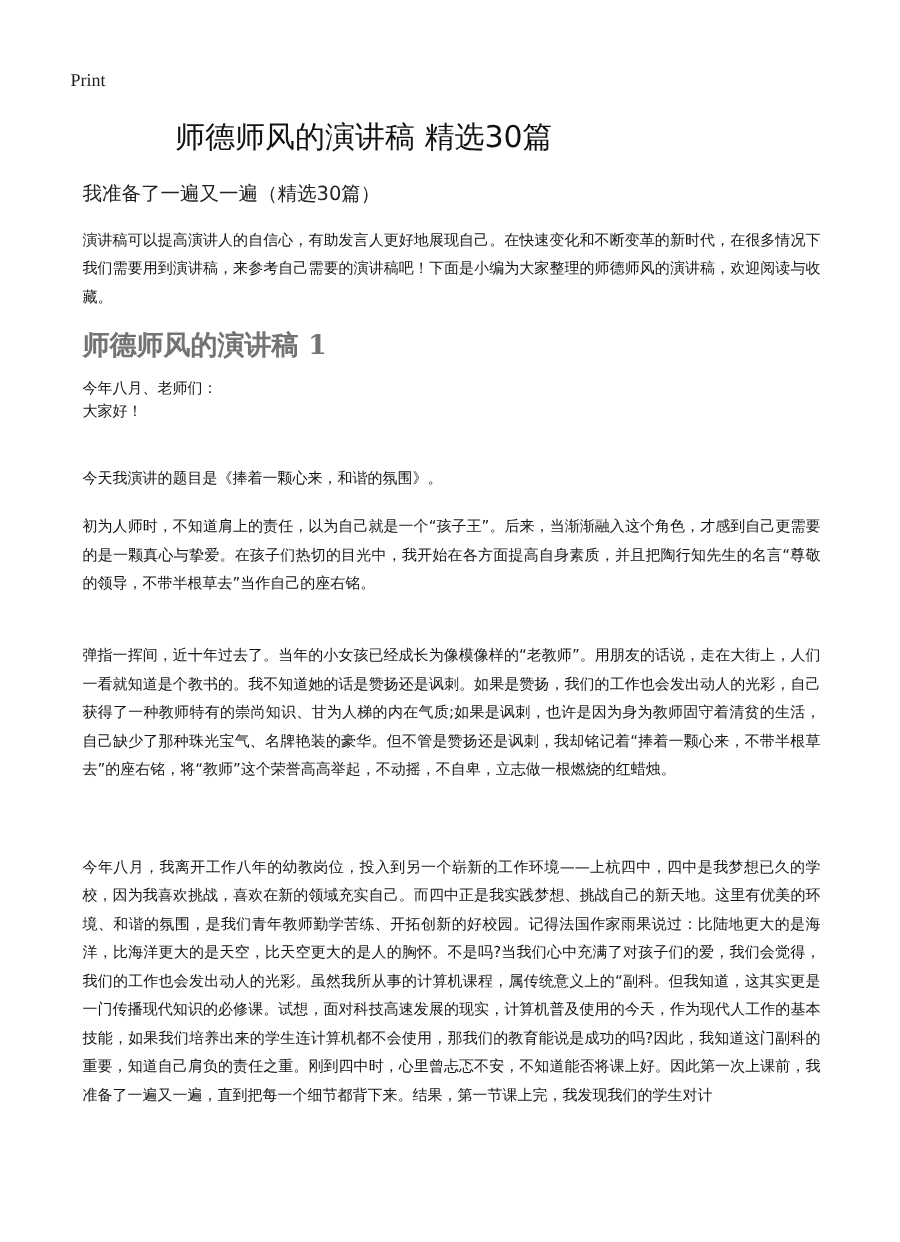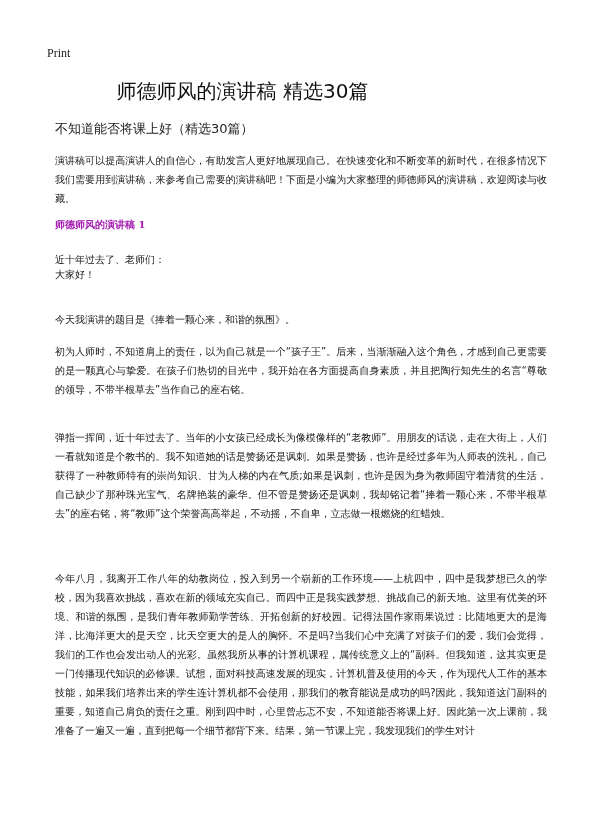--- a/index.html
+++ b/index.html
@@ -17,48 +17,48 @@
     position: absolute; left: 55px; top: 120px;
     font-family: "DejaVu Sans", sans-serif; font-size: 13px; color: #222;
   }
   .body {
     position: absolute; left: 55px; width: 492px;
     font-family: "DejaVu Sans", sans-serif; font-size: 10px; line-height: 19px; color: #151515;
   }
   .body p { margin: 0; text-align: justify; }
   .section-heading {
     position: absolute; left: 55px; top: 218px;
-    font-family: "DejaVu Serif", serif; font-size: 10px; font-weight: bold; color: #a21caf;
+    font-family: "DejaVu Serif", serif; font-size: 18px; font-weight: bold; color: #737373;
   }
 </style>
 </head>
 <body>
 
 <div class="page">
   <div class="print-label">Print</div>
   <div class="doc-title">师德师风的演讲稿 精选30篇</div>
-  <div class="subtitle">不知道能否将课上好（精选30篇）</div>
+  <div class="subtitle">我准备了一遍又一遍（精选30篇）</div>
 
   <div class="body" style="top:151px;">
     <p>演讲稿可以提高演讲人的自信心，有助发言人更好地展现自己。在快速变化和不断变革的新时代，在很多情况下我们需要用到演讲稿，来参考自己需要的演讲稿吧！下面是小编为大家整理的师德师风的演讲稿，欢迎阅读与收藏。</p>
   </div>
 
   <div class="section-heading">师德师风的演讲稿 1</div>
 
   <div class="body" style="top:250px;">
-    <p>近十年过去了、老师们：</p>
+    <p>今年八月、老师们：</p>
   </div>
   <div class="body" style="top:265px;">
     <p>大家好！</p>
   </div>
   <div class="body" style="top:310px;">
     <p>今天我演讲的题目是《捧着一颗心来，和谐的氛围》。</p>
   </div>
   <div class="body" style="top:342px;">
     <p>初为人师时，不知道肩上的责任，以为自己就是一个“孩子王”。后来，当渐渐融入这个角色，才感到自己更需要的是一颗真心与挚爱。在孩子们热切的目光中，我开始在各方面提高自身素质，并且把陶行知先生的名言“尊敬的领导，不带半根草去”当作自己的座右铭。</p>
   </div>
   <div class="body" style="top:428px;">
-    <p>弹指一挥间，近十年过去了。当年的小女孩已经成长为像模像样的“老教师”。用朋友的话说，走在大街上，人们一看就知道是个教书的。我不知道她的话是赞扬还是讽刺。如果是赞扬，也许是经过多年为人师表的洗礼，自己获得了一种教师特有的崇尚知识、甘为人梯的内在气质;如果是讽刺，也许是因为身为教师固守着清贫的生活，自己缺少了那种珠光宝气、名牌艳装的豪华。但不管是赞扬还是讽刺，我却铭记着“捧着一颗心来，不带半根草去”的座右铭，将“教师”这个荣誉高高举起，不动摇，不自卑，立志做一根燃烧的红蜡烛。</p>
+    <p>弹指一挥间，近十年过去了。当年的小女孩已经成长为像模像样的“老教师”。用朋友的话说，走在大街上，人们一看就知道是个教书的。我不知道她的话是赞扬还是讽刺。如果是赞扬，我们的工作也会发出动人的光彩，自己获得了一种教师特有的崇尚知识、甘为人梯的内在气质;如果是讽刺，也许是因为身为教师固守着清贫的生活，自己缺少了那种珠光宝气、名牌艳装的豪华。但不管是赞扬还是讽刺，我却铭记着“捧着一颗心来，不带半根草去”的座右铭，将“教师”这个荣誉高高举起，不动摇，不自卑，立志做一根燃烧的红蜡烛。</p>
   </div>
   <div class="body" style="top:569px;">
     <p>今年八月，我离开工作八年的幼教岗位，投入到另一个崭新的工作环境——上杭四中，四中是我梦想已久的学校，因为我喜欢挑战，喜欢在新的领域充实自己。而四中正是我实践梦想、挑战自己的新天地。这里有优美的环境、和谐的氛围，是我们青年教师勤学苦练、开拓创新的好校园。记得法国作家雨果说过：比陆地更大的是海洋，比海洋更大的是天空，比天空更大的是人的胸怀。不是吗?当我们心中充满了对孩子们的爱，我们会觉得，我们的工作也会发出动人的光彩。虽然我所从事的计算机课程，属传统意义上的“副科。但我知道，这其实更是一门传播现代知识的必修课。试想，面对科技高速发展的现实，计算机普及使用的今天，作为现代人工作的基本技能，如果我们培养出来的学生连计算机都不会使用，那我们的教育能说是成功的吗?因此，我知道这门副科的重要，知道自己肩负的责任之重。刚到四中时，心里曾忐忑不安，不知道能否将课上好。因此第一次上课前，我准备了一遍又一遍，直到把每一个细节都背下来。结果，第一节课上完，我发现我们的学生对计</p>
   </div>
 </div>
 
 </body></html>

